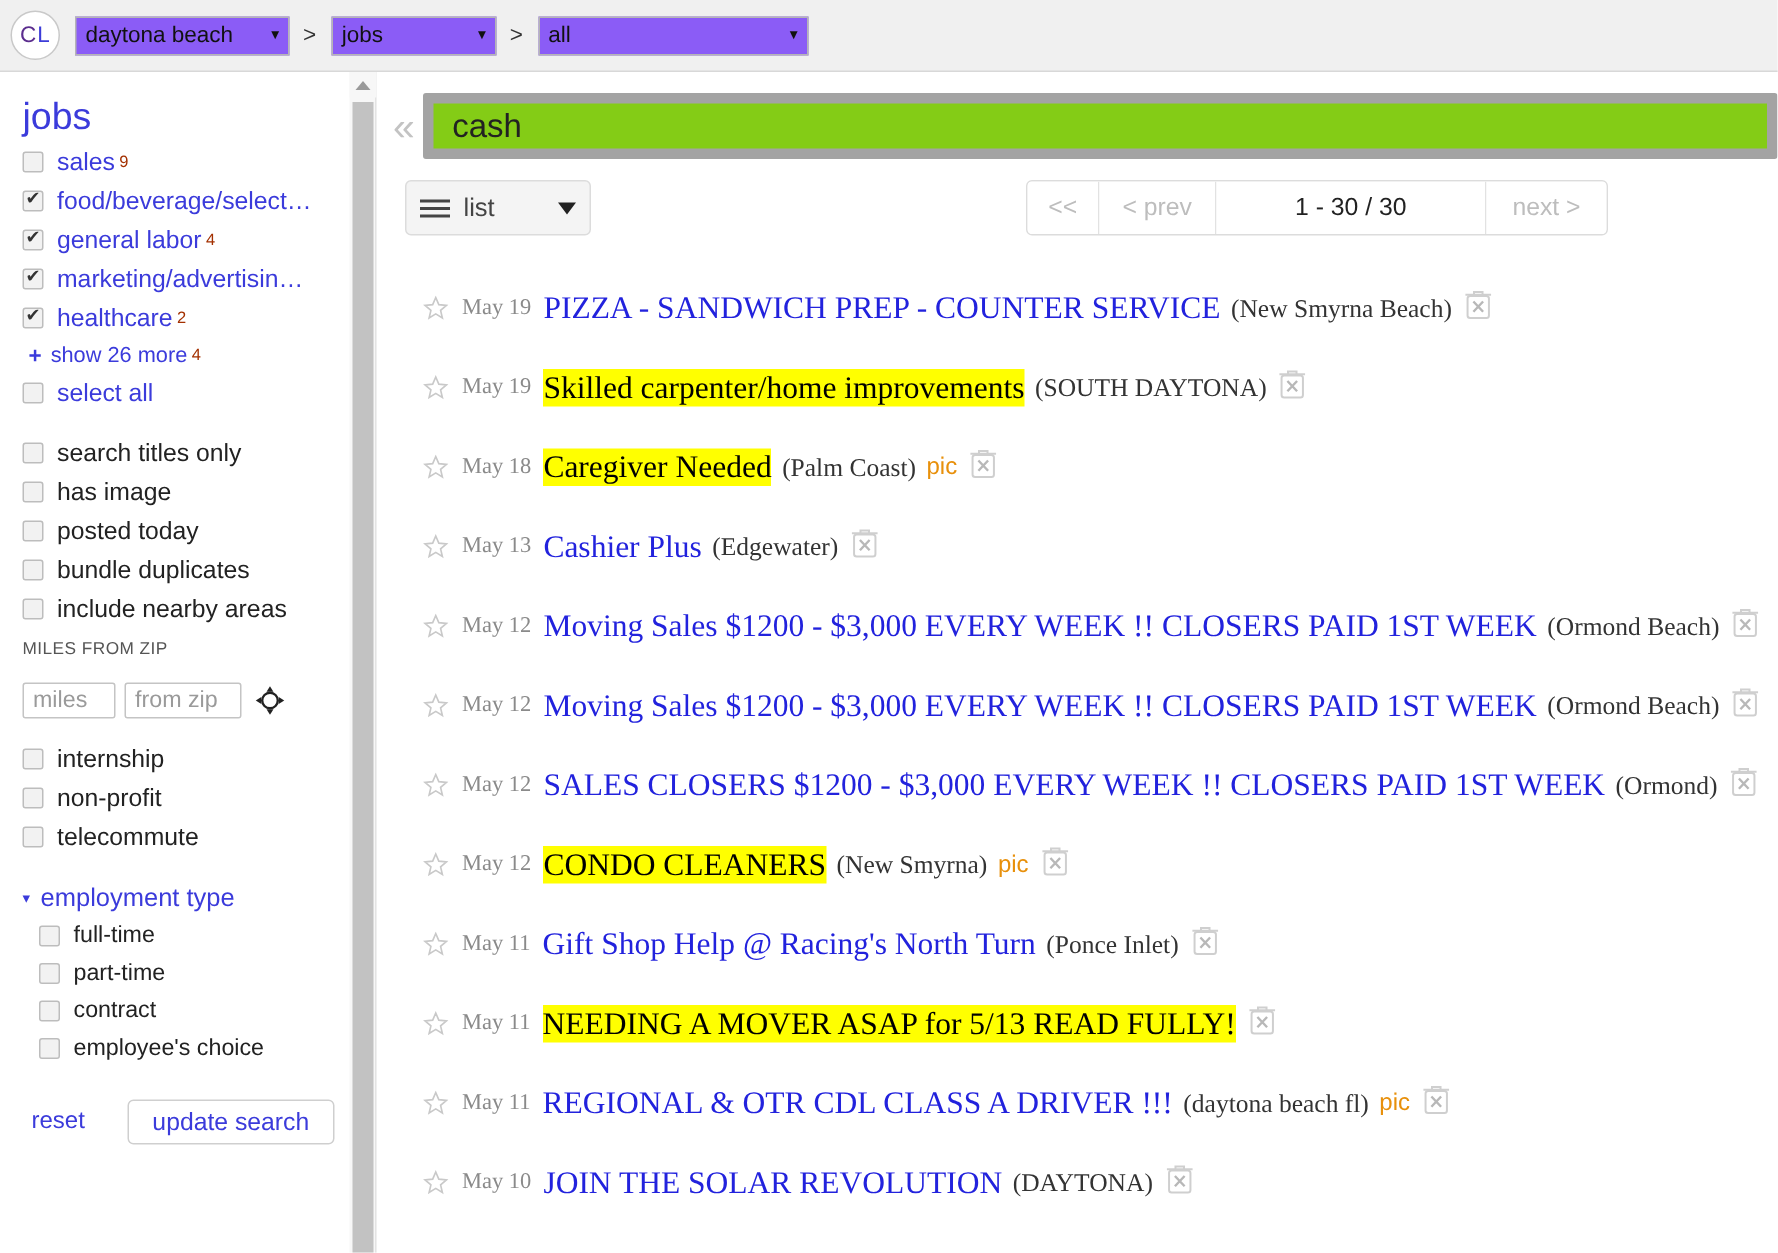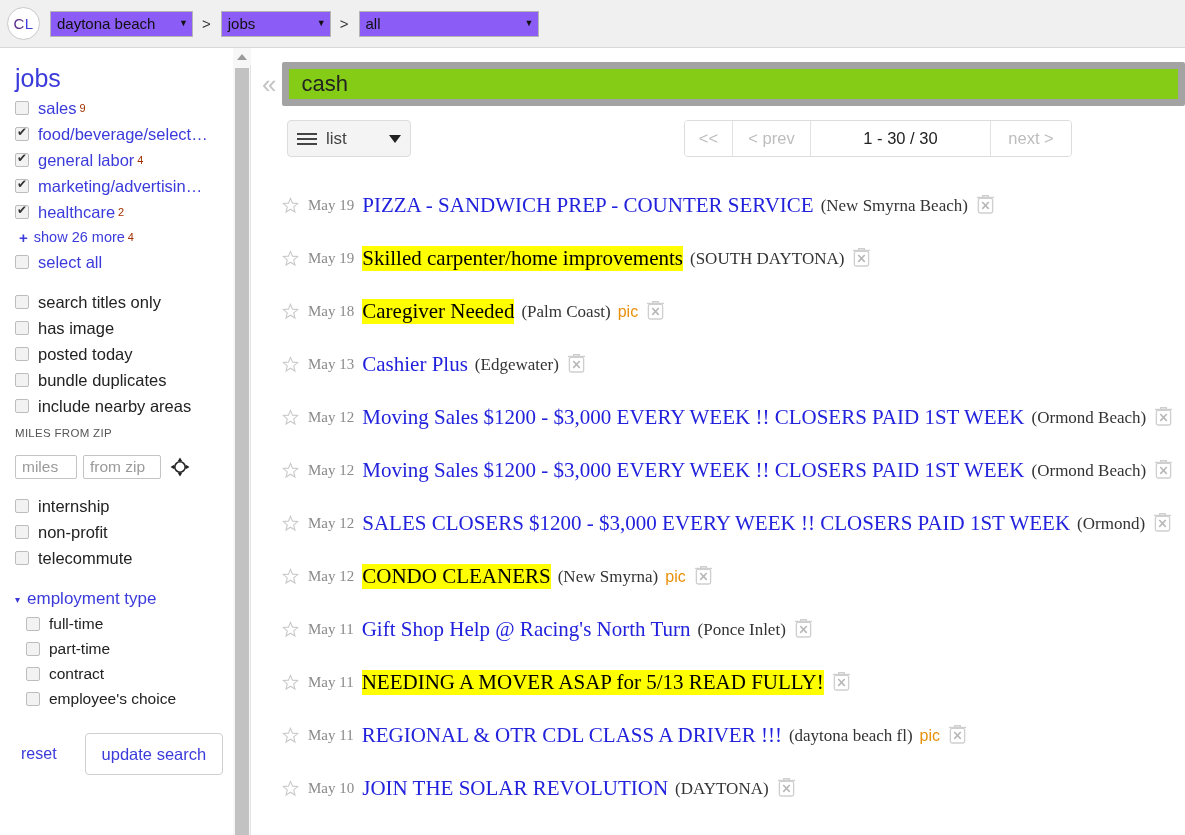--- a/index.html
+++ b/index.html
@@ -115,21 +115,21 @@
   #btn-row {
     display: flex; align-items: center; margin-top: 22px;
   }
   #reset-link {
     color: #3b3bdb; font-size: 16px; margin-left: 6px; margin-right: 28px;
     background: none; border: none; padding: 0; cursor: pointer;
     font-family: "Liberation Sans", sans-serif;
     text-align: center;
   }
   #update-btn {
-    height: 42px; padding: 0 16px;
+    height: 30px; padding: 0 16px;
     background: #fff; border: 1px solid #cfcfcf; border-radius: 4px;
     color: #3b3bdb; font-size: 16.5px; cursor: pointer;
     font-family: "Liberation Sans", sans-serif;
   }
 
   
   #sbar {
     position: absolute; left: 233px; top: 48px;
     width: 18px; height: 787px;
     background: #f7f7f7;
@@ -165,21 +165,21 @@
   }
   #search-input {
     width: 930px; height: 44px;
     border: 7px solid #a3a3a3; border-radius: 2px;
     font-size: 22px; color: #222; padding: 0 12px;
     font-family: "Liberation Sans", sans-serif;
     outline: none; background: #84cc16;
   }
   #toolbar {
     display: flex; align-items: center;
-    margin-top: 14px; padding-left: 35px;
+    margin-top: 14px; padding-left: 18px;
     position: relative;
   }
   #view-select {
     height: 37px; width: 124px;
     background: #f4f4f4; border: 1px solid #dcdcdc; border-radius: 4px;
     display: flex; align-items: center; padding: 0 9px;
     cursor: pointer;
   }
   #view-select .ham { width: 20px; margin-right: 9px; }
   #view-select .ham span {

